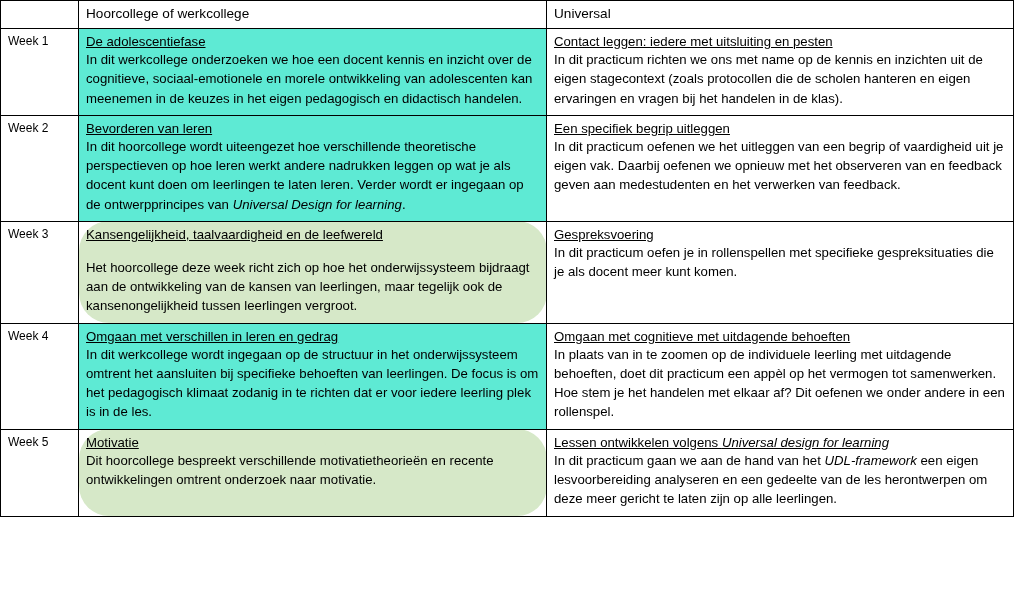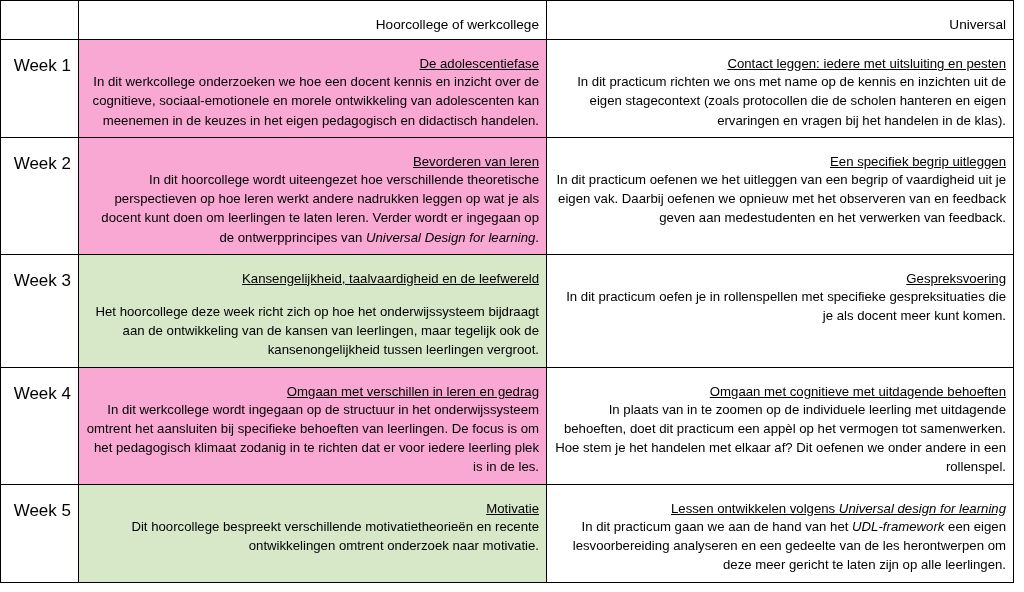--- a/index.html
+++ b/index.html
@@ -17,57 +17,57 @@
   }
   .schedule-table {
     border-collapse: collapse;
     width: 1013px;
     margin: 0;
     table-layout: fixed;
   }
   .schedule-table td, .schedule-table th {
     border: 1px solid #000000;
     vertical-align: top;
-    padding: 16px 7px 7px 7px;
-    text-align: right;
+    padding: 5px 7px 7px 7px;
+    text-align: left;
     font-weight: normal;
   }
   col.week-col { width: 78px; }
   col.lecture-col { width: 468px; }
   col.practical-col { width: 467px; }
 
   .hdr-cell {
     font-weight: bold;
     font-size: 13.6px;
     padding-top: 6px;
     padding-bottom: 6px;
     background: #ffffff;
   }
   .hdr-empty { background: #ffffff; }
 
   .week-cell {
-    font-size: 17px;
+    font-size: 12px;
     padding-top: 7px;
   }
   .cell-title {
     text-decoration: underline;
     display: block;
     margin-bottom: 1px;
   }
   .cell-body {
     display: block;
     line-height: 1.46;
   }
   .cell-body.spaced {
     margin-top: 16px;
   }
   em { font-style: italic; }
 
-  .bg-blue { background: #f9a8d4; }
-  .bg-green { background: #d6e8c8; }
+  .bg-blue { background: #5eead4; }
+  .bg-green { background: #d6e8c8; border-radius: 30px; }
   .bg-white { background: #ffffff; }
 
   .inner-block { line-height: 1.46; }
 </style>
 </head>
 <body>
 
 <table class="schedule-table">
   <colgroup>
     <col class="week-col">

